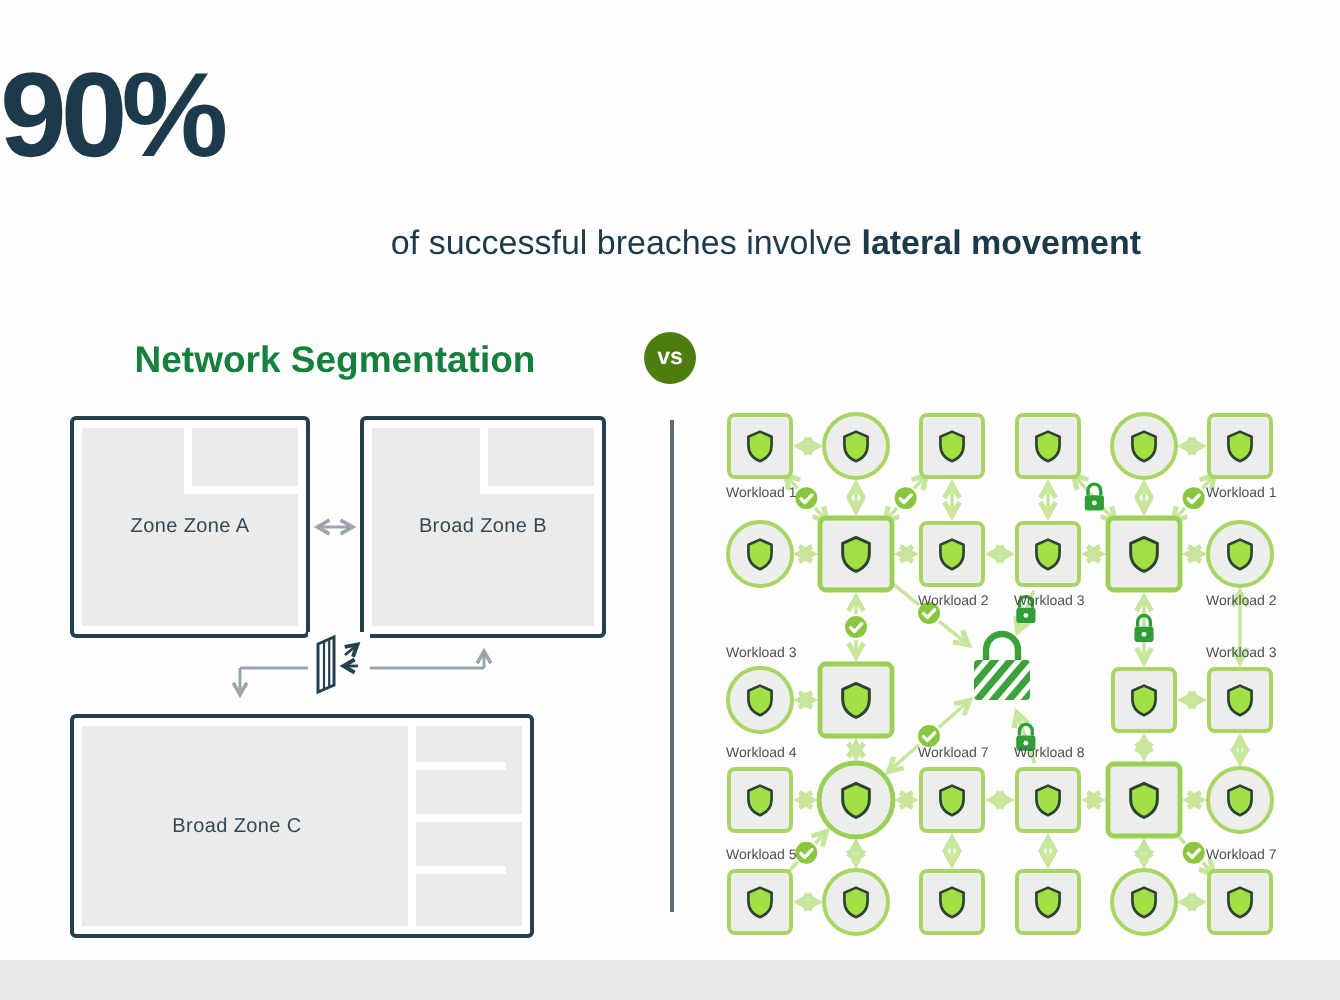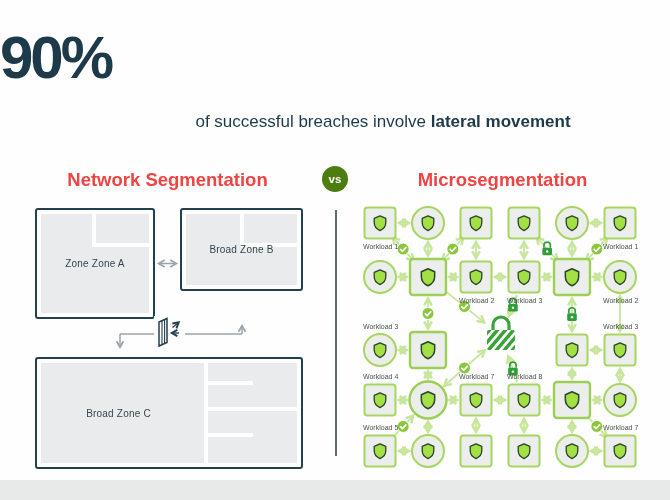--- a/index.html
+++ b/index.html
@@ -5,35 +5,35 @@
   html,body{margin:0;padding:0;background:#fff;}
   .canvas{position:relative;width:670px;height:500px;background:#fefefe;overflow:hidden;
           font-family:"Liberation Sans",sans-serif;}
   
   .stat{position:absolute;top:14px;left:0;width:670px;text-align:left;
         font-size:60px;line-height:88px;font-weight:800;letter-spacing:-3px;color:#1d3a4a;}
   .subtitle{position:absolute;top:109px;left:0;width:670px;text-align:center;
         font-size:17px;line-height:26px;color:#1d3a4a;margin-left:48px;}
   .subtitle strong{font-weight:700;}
   .sec-title{position:absolute;top:167px;width:335px;text-align:center;
-        font-size:18.5px;line-height:26px;font-weight:700;color:#ef4444;}
+        font-size:18.5px;line-height:26px;font-weight:700;color:#15803d;}
   .sec-title.left{left:0;}
   .sec-title.right{left:335px;}
   .vs-badge{position:absolute;top:166px;left:322px;width:26px;height:26px;border-radius:50%;
         background:#4d7c0f;color:#fff;font-size:11.5px;font-weight:700;
         display:flex;align-items:center;justify-content:center;}
   .divider{position:absolute;left:335px;top:210px;width:2px;height:246px;background:#5d6b74;}
   .bottom-band{position:absolute;left:0;top:480px;width:670px;height:20px;background:#e8eaea;}
   
   .zone{position:absolute;border:2.5px solid #24404f;border-radius:3px;background:#fff;
         box-sizing:border-box;}
   .zone-inner{position:absolute;inset:4px;background:#e9ebed;}
   .zone-a{left:35px;top:208px;width:120px;height:111px;}
-  .zone-b{left:180px;top:208px;width:123px;height:83px;}
-  .zone-c{left:35px;top:357px;width:268px;height:112px;}
+  .zone-b{left:180px;top:208px;width:123px;height:111px;}
+  .zone-c{left:35px;top:357px;width:232px;height:112px;}
   .pline{position:absolute;background:#fff;}
   .ab-v{top:0;right:53px;width:4px;height:33px;}
   .ab-h{top:29px;right:0;width:57px;height:4px;}
   .c-v{left:163px;top:0;width:4px;height:100%;}
   .c-h1{left:167px;top:18px;width:45px;height:4px;}
   .c-h2{left:167px;top:44px;right:0;height:4px;}
   .c-h3{left:167px;top:70px;width:45px;height:4px;}
   .zone-label-wrap{position:absolute;inset:0;display:flex;align-items:center;justify-content:center;}
   .zone-c .zone-label-wrap{right:auto;width:163px;}
   .zone-label{font-size:10px;color:#35474f;letter-spacing:.2px;}
@@ -44,21 +44,20 @@
 
 <div class="canvas">
 
   <div class="stat">90%</div>
   <div class="subtitle">
     <span>of successful breaches involve </span><strong>lateral movement</strong>
   </div>
 
   <div class="sec-title left">Network Segmentation</div>
   <div class="vs-badge">vs</div>
-  <div class="sec-title right">Microsegmentation</div>
 
   <div class="divider"></div>
 
   <div>
     <div class="zone zone-a">
       <div class="zone-inner">
         <div class="pline ab-v"></div>
         <div class="pline ab-h"></div>
       </div>
       <div class="zone-label-wrap">

